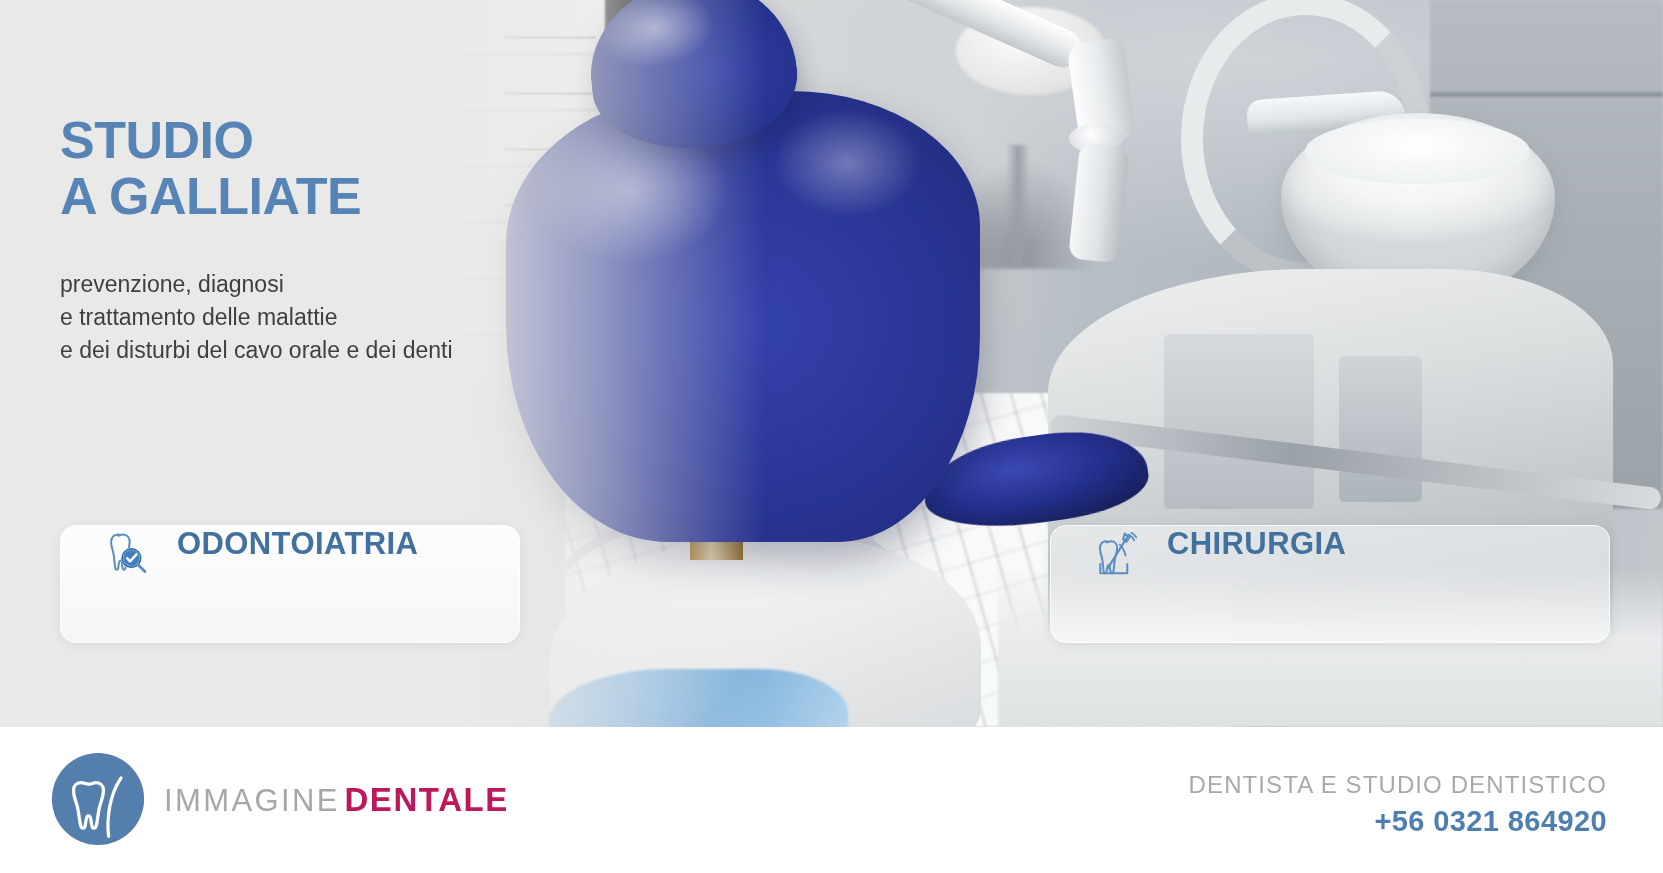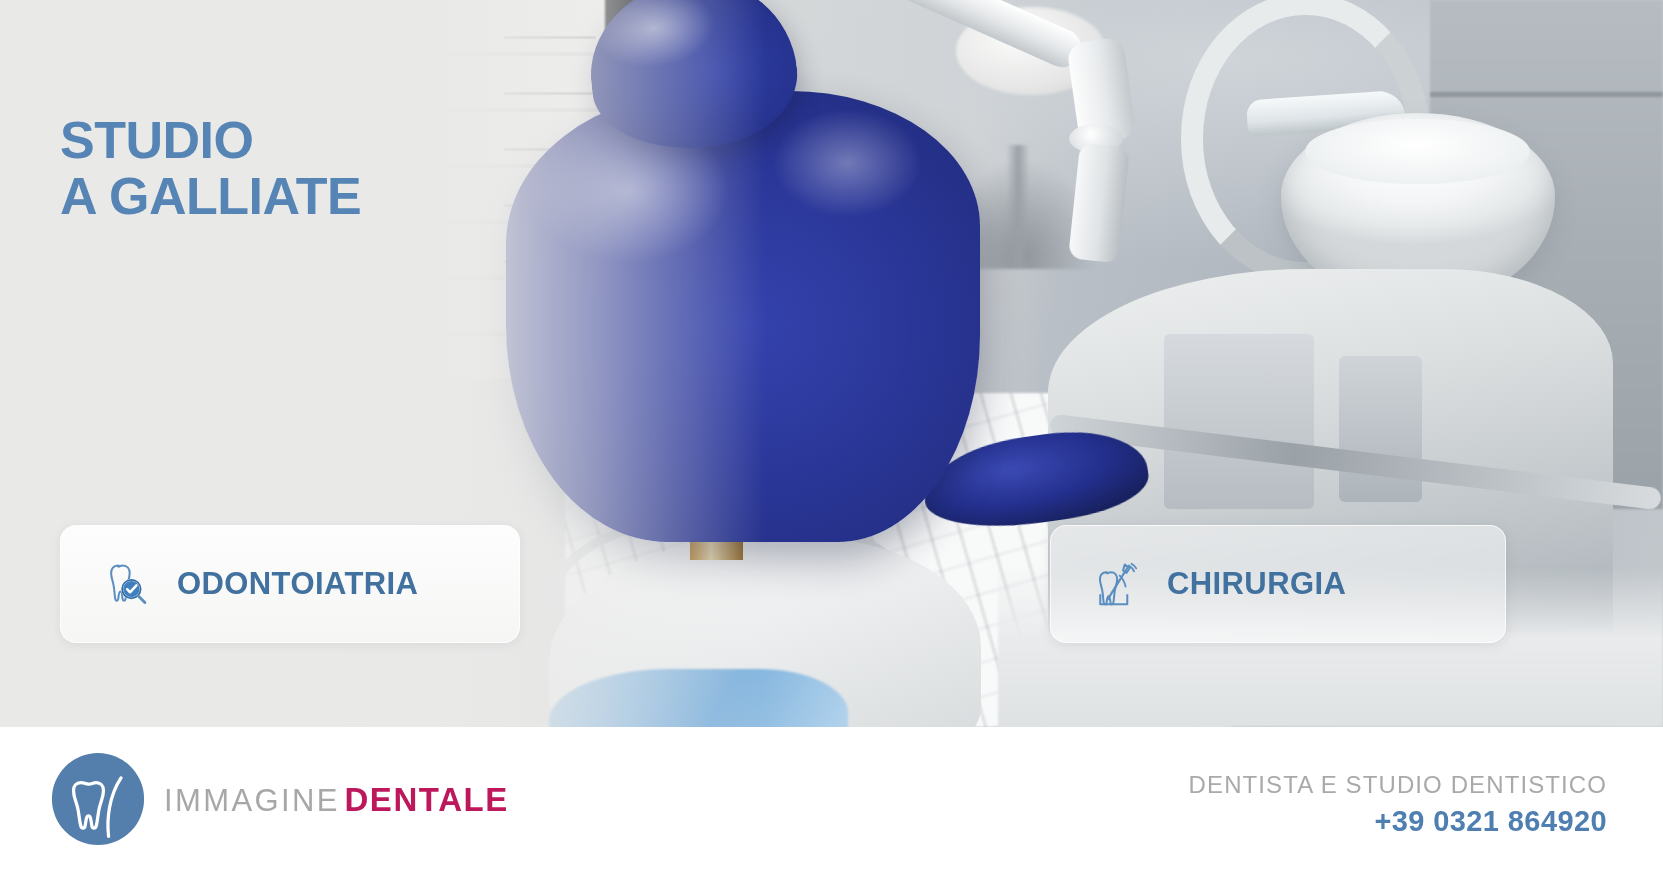--- a/index.html
+++ b/index.html
@@ -245,36 +245,36 @@
   .headline .l { display:block; white-space:nowrap; }
   .sub {
     margin-top:44px; font-size:23px; line-height:1.42; color:#3c3f44; font-weight:400;
   }
   .sub span { display:block; white-space:nowrap; }
 
   
   .cards { position:absolute; left:0; top:525px; width:1663px; height:118px; }
   .card {
     position:absolute; top:0; height:118px; border-radius:16px;
-    display:flex; align-items:center; gap:22px; padding-left:40px;
+    display:flex; align-items:flex-start; gap:22px; padding-left:40px;
     border:1px solid rgba(255,255,255,.75);
   }
   .card.c1 {
     left:60px; width:460px;
     background:linear-gradient(180deg,#fdfdfd 0%,#f6f6f5 100%);
     box-shadow:0 2px 10px rgba(120,125,130,.14);
   }
   .card.c2 {
     left:556px; width:460px;
     background:rgba(255,255,255,.62);
     backdrop-filter:blur(8px);
     box-shadow:0 2px 12px rgba(110,118,126,.16);
   }
   .card.c3 {
-    left:1050px; width:456px;
+    left:1050px; width:560px;
     background:rgba(255,255,255,.50);
     backdrop-filter:blur(8px);
     box-shadow:0 2px 12px rgba(110,118,126,.16);
   }
   .card-label {
     font-size:31px; font-weight:bold; letter-spacing:.4px;
     color:#41719e; text-transform:uppercase; white-space:nowrap;
   }
   .card-icon { width:54px; height:54px; flex:0 0 54px; display:block; }
 
@@ -347,20 +347,25 @@
       <div class="chair-head"></div>
 
       <div class="photo-fade"></div>
     </div>
 
     <div class="hero-copy">
       <div class="headline">
         <span class="l">STUDIO</span>
         <span class="l">A GALLIATE</span>
       </div>
+      <div class="sub">
+        <span>prevenzione, diagnosi</span>
+        <span>e trattamento delle malattie</span>
+        <span>e dei disturbi del cavo orale e dei denti</span>
+      </div>
     </div>
 
     <div class="cards">
 
       <div class="card c1">
         <svg class="card-icon" viewBox="0 0 64 64">
           <path d="M20 10c-5 0-8 4-8 9 0 6 2 9 3 15 1 5 1 12 2 16 .6 2.4 3 2.4 3.4 0 .6-4 .6-9 2.6-9s2 5 2.6 9c.4 2.4 2.8 2.4 3.4 0 1-4 1-11 2-16 1-6 3-9 3-15 0-5-3-9-8-9-2.6 0-3.6 1.4-5 1.4S22.6 10 20 10z" fill="none" stroke="#5b8ec0" stroke-width="2.4" stroke-linejoin="round"></path>
           <circle cx="36" cy="38" r="11" fill="#3f7fbe" stroke="#ffffff" stroke-width="2.6"></circle>
           <circle cx="36" cy="38" r="11" fill="none" stroke="#2f6ba6" stroke-width="2"></circle>
           <path d="M31 38.2l3.4 3.6L42 33.6" fill="none" stroke="#ffffff" stroke-width="3" stroke-linecap="round" stroke-linejoin="round"></path>
@@ -394,17 +399,17 @@
         <path d="M74 28c-6 9-10 20-12 31-2 11-2 21-1 30" fill="none" stroke="#ffffff" stroke-width="3.4" stroke-linecap="round"></path>
       </svg>
       <span class="brand-words">
         <span class="brand-top">IMMAGINE</span>
         <span class="brand-bot">DENTALE</span>
       </span>
     </div>
 
     <div class="contact">
       <div class="contact-label">DENTISTA E STUDIO DENTISTICO</div>
-      <div class="contact-phone">+39 0321 864920</div>
+      <div class="contact-phone">+56 0321 864920</div>
     </div>
 
   </div>
 </div>
 
 </body></html>

